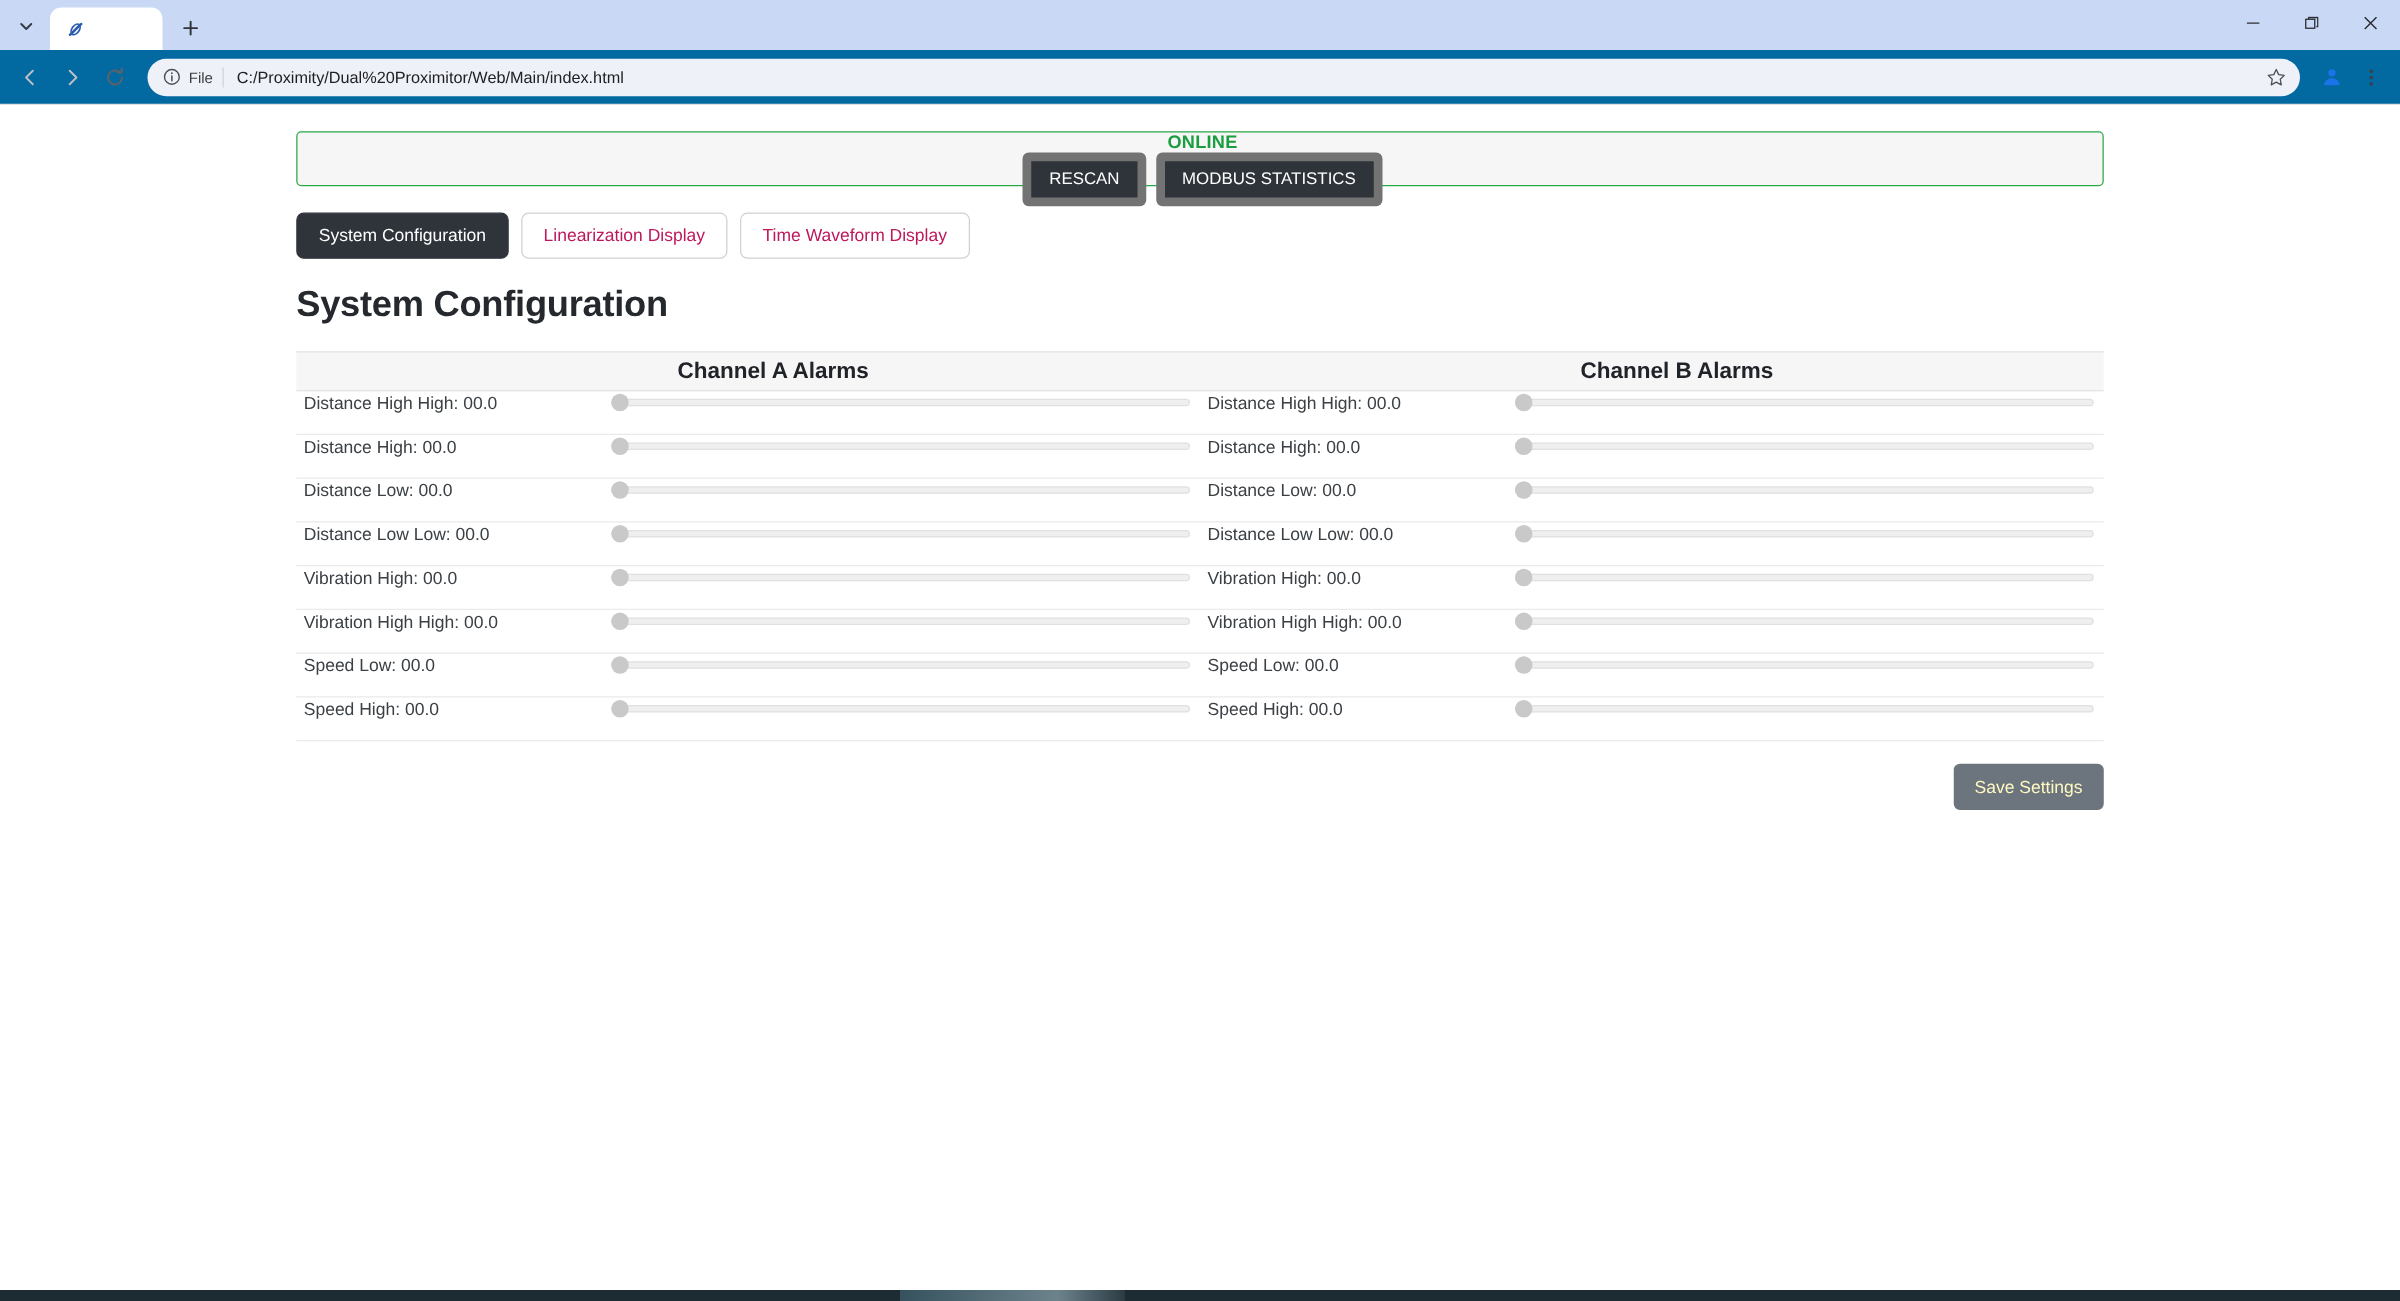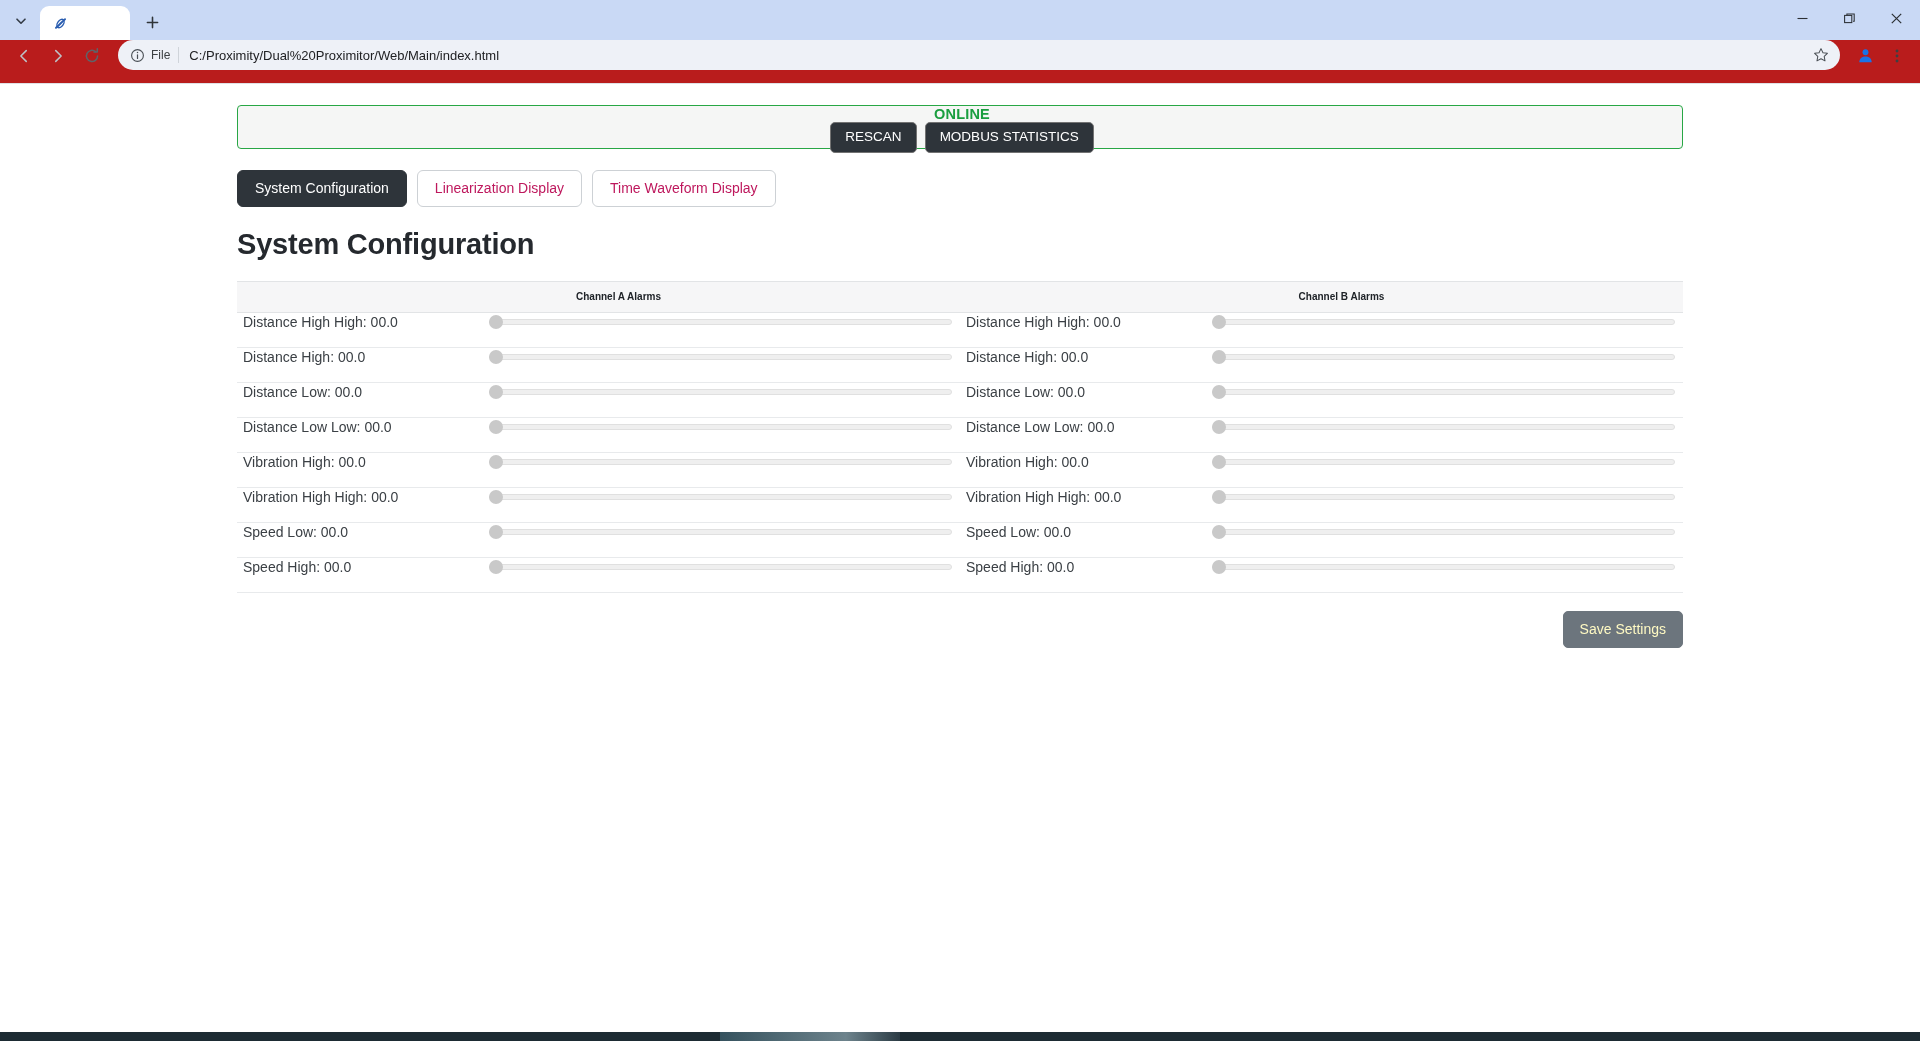--- a/index.html
+++ b/index.html
@@ -43,22 +43,22 @@
     display: flex; align-items: center; justify-content: center;
     border-radius: 50%; color: #2f3438; font-size: 19px; line-height: 1;
   }
   .winctrls { position: absolute; right: 0; top: 0; height: 40px; display: flex; }
   .winctrl {
     width: 47px; height: 36px; display: flex; align-items: center; justify-content: center;
     color: #2b2f33;
   }
 
   .toolbar {
-    height: 44px; background: #b91c1c;
-    display: flex; align-items: flex-start; gap: 2px; padding: 0 8px;
+    height: 44px; background: #0369a1;
+    display: flex; align-items: center; gap: 2px; padding: 0 8px;
     border-bottom: 1px solid #dfe1e5;
     position: relative;
   }
   .navbtn {
     width: 32px; height: 32px; border-radius: 50%;
     display: flex; align-items: center; justify-content: center;
     color: #5f6368;
   }
   .navbtn.disabled { color: #bdc1c6; }
   .omnibox {
@@ -100,21 +100,21 @@
     border: 1px solid #28a745; border-radius: 4px;
     background: #f5f6f5;
     height: 44px; display: flex; align-items: center;
     padding: 0 12px 0 16px; justify-content: space-between; flex-direction: column;
   }
   .status-text {
     color: #1a9e3f; font-weight: bold; font-size: 14.5px; letter-spacing: .2px;
   }
   .status-actions { display: flex; gap: 8px; }
   .dark-btn {
-    background: #2e343a; color: #ffffff; border: 1px solid #737373;
+    background: #2e343a; color: #ffffff; border: 7px solid #737373;
     border-radius: 5px; font-size: 13.5px; padding: 7px 14px;
     font-family: "Liberation Sans", sans-serif; cursor: pointer;
     line-height: 1.1;
   }
 
   
   .nav-row { display: flex; gap: 10px; margin-top: 21px; }
   .nav-btn {
     border: 1px solid #cdd1d5; border-radius: 6px;
     background: #ffffff; color: #be185d;
@@ -145,21 +145,21 @@
 
   
   .alarm-table { margin-top: 20px; width: 100%; }
   .alarm-head {
     display: flex; background: #f6f6f7;
     border-top: 1px solid #e2e4e6; border-bottom: 1px solid #e2e4e6;
     height: 32px; align-items: center;
   }
   .alarm-head .col { flex: 1; }
   .alarm-head .col-title {
-    font-size: 10px; font-weight: bold; color: #202429; text-align: center;
+    font-size: 18px; font-weight: bold; color: #202429; text-align: center;
     padding-left: 40px;
   }
   .alarm-row {
     display: flex; border-bottom: 1px solid #e8eaec; height: 35px; align-items: flex-start;
   }
   .alarm-cell { flex: 1; display: flex; align-items: center; }
   .alarm-label {
     width: 252px; flex: 0 0 252px; padding-left: 6px;
     font-size: 14px; color: #3b4045; white-space: nowrap;
   }

